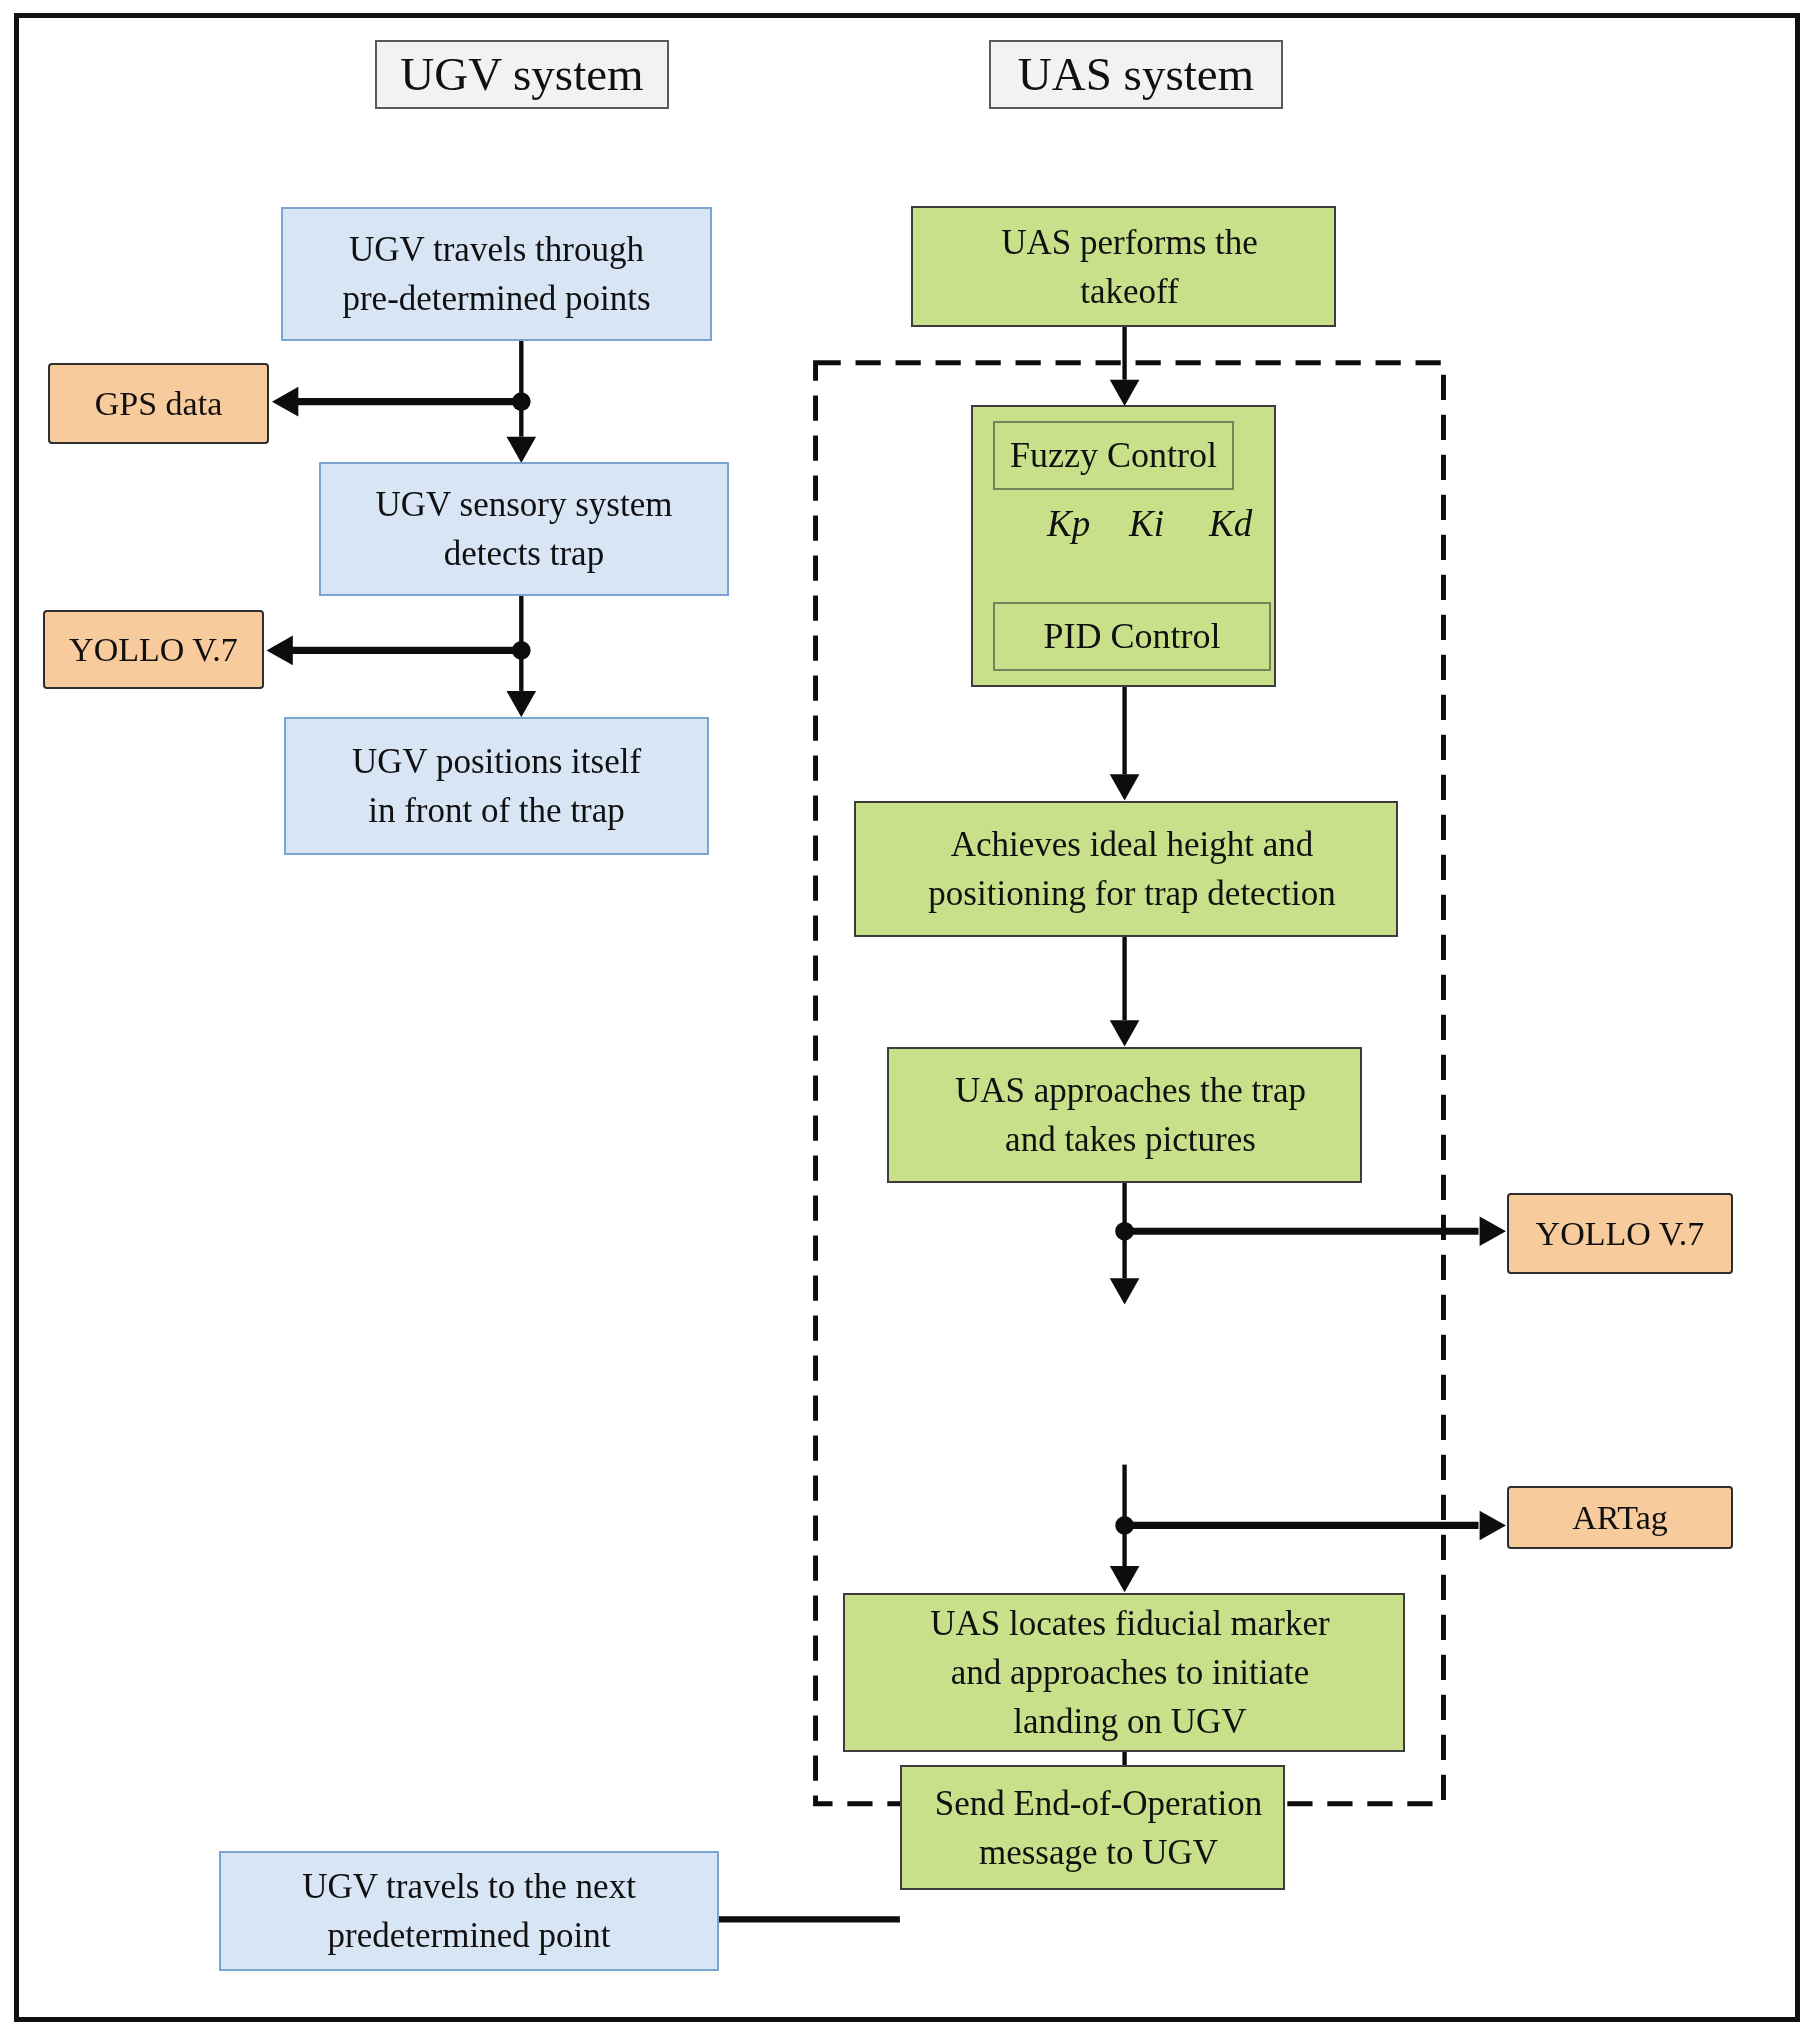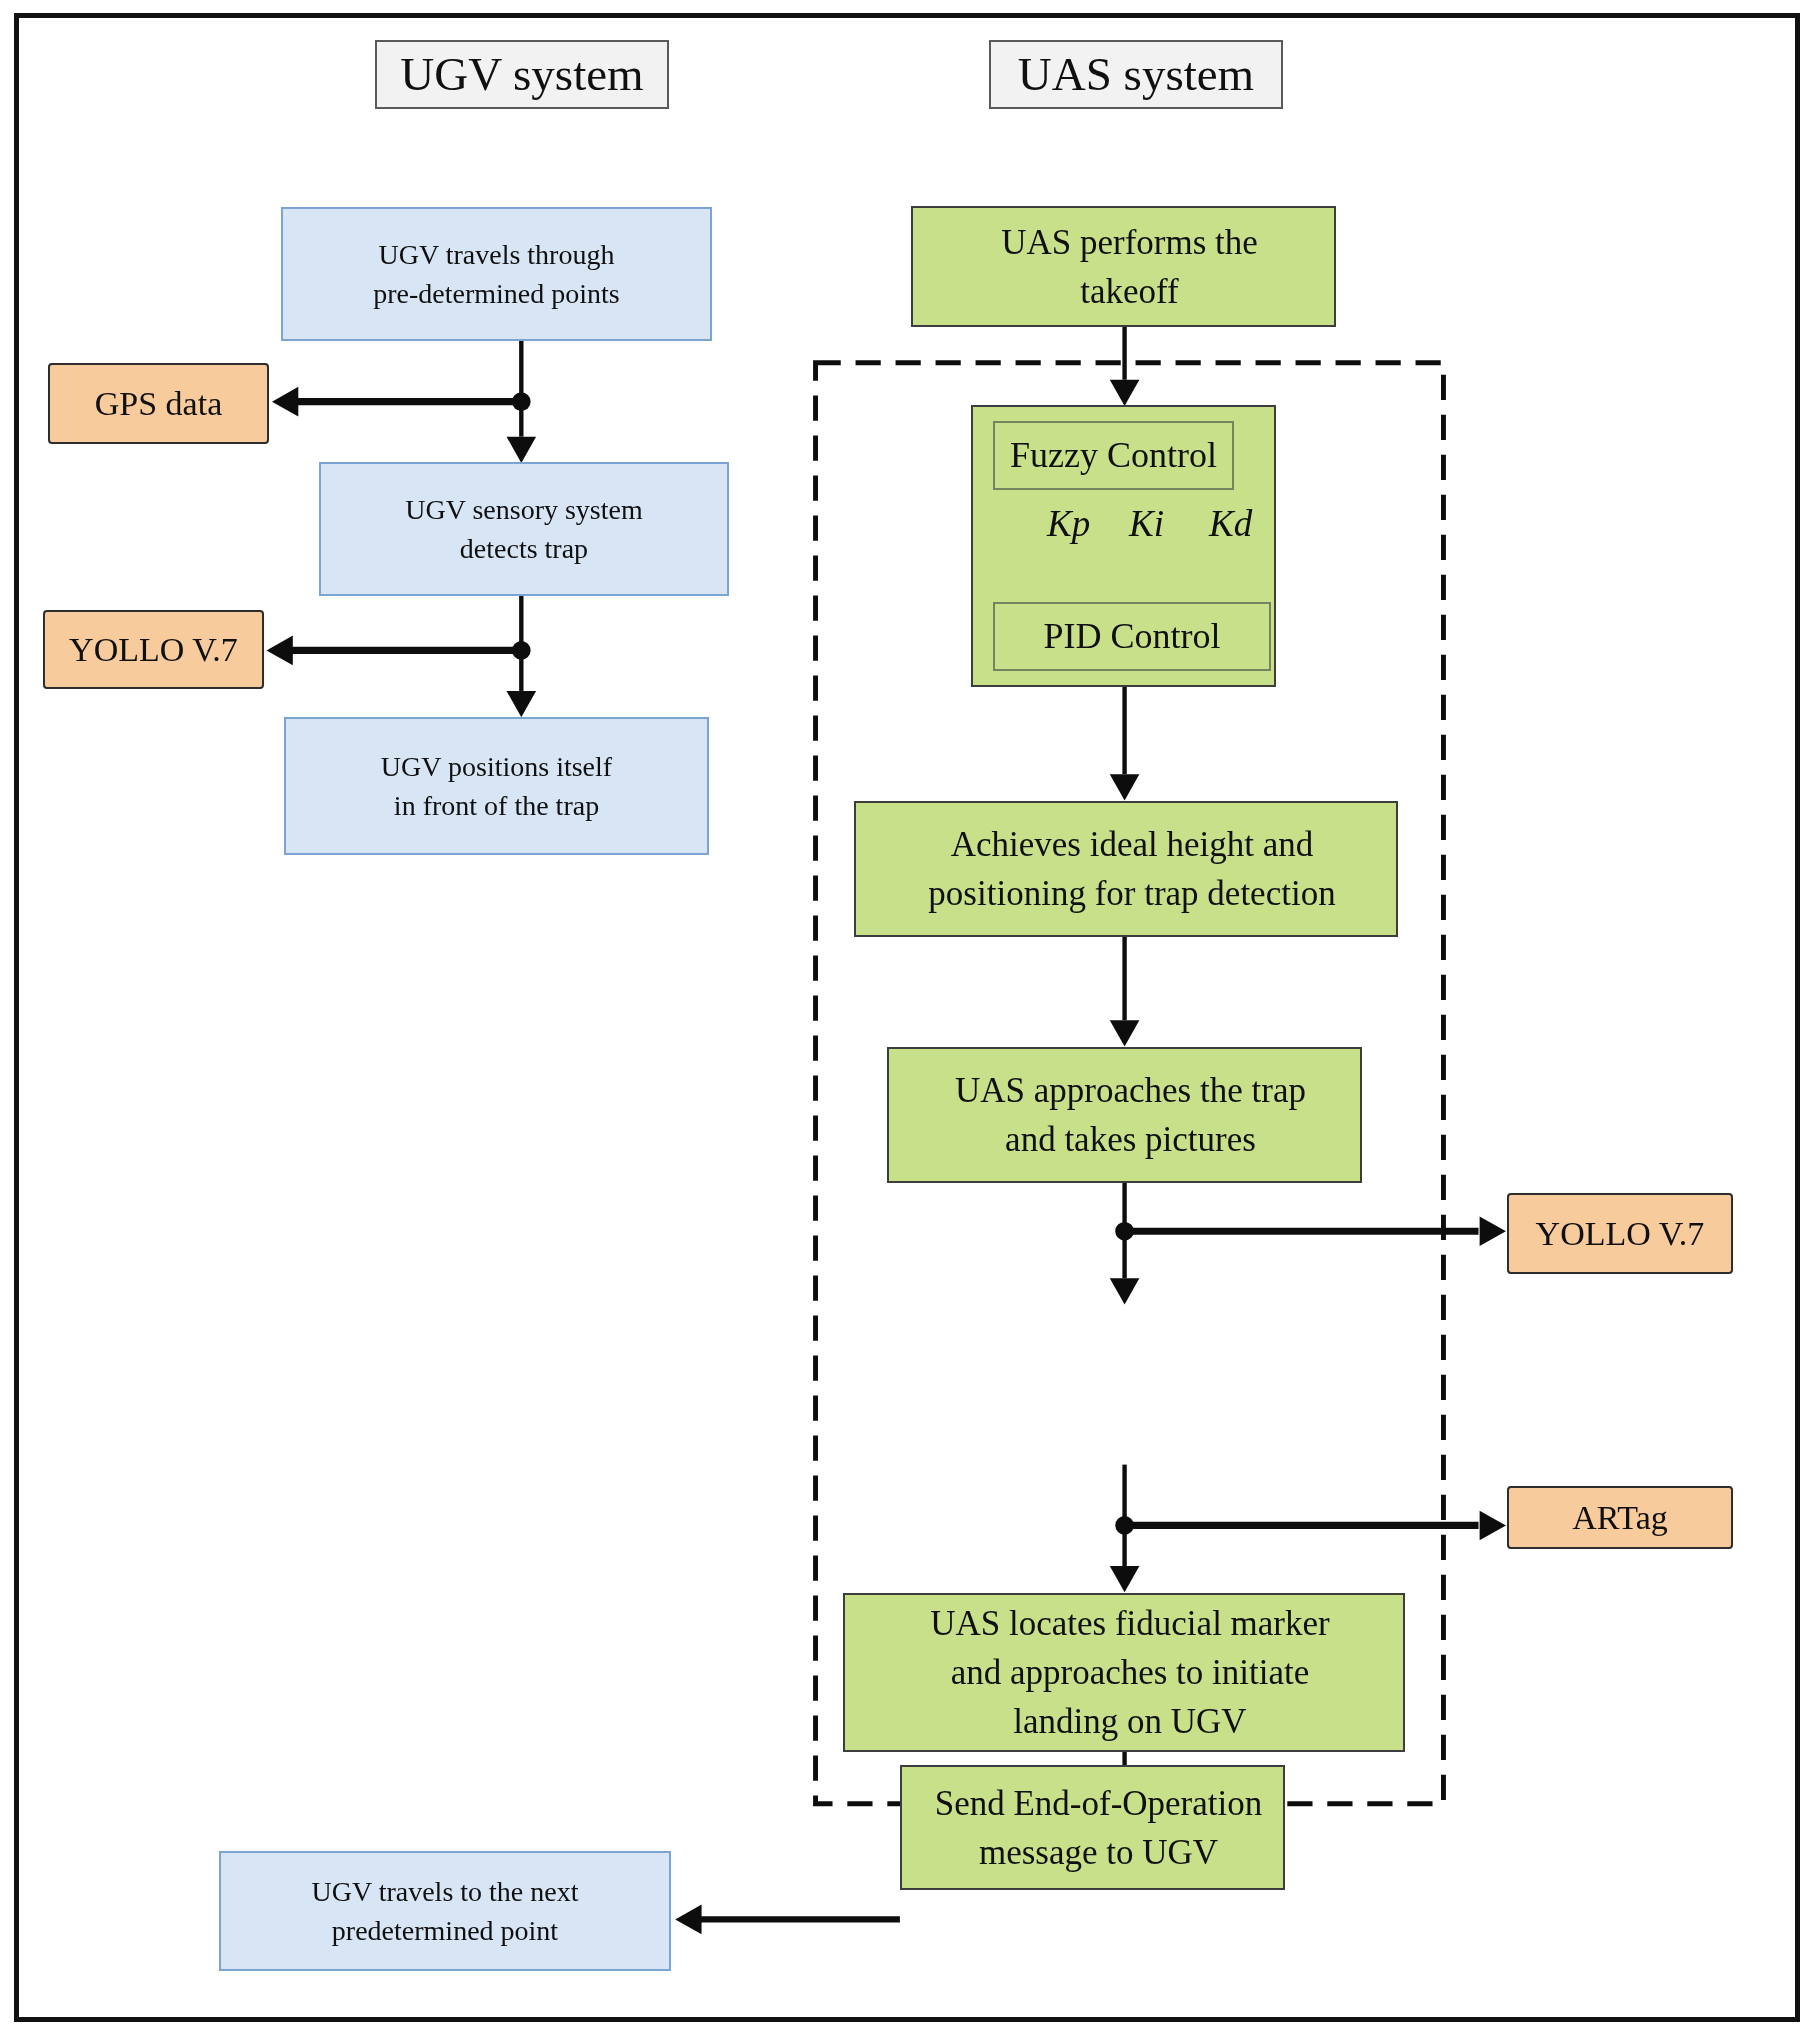--- a/index.html
+++ b/index.html
@@ -42,21 +42,21 @@
   }
   .title{
     background:var(--title_fill,#f2f2f2);
     border:2.7px solid var(--title_border,#5a5a5a);
     font-size:47px;
     line-height:1.1;
   }
   .blue{
     background:var(--blue_fill,#d8e5f5);
     border:2.2px solid var(--blue_border,#7ba4d3);
-    font-size:28px;
+    font-size:35px;
   }
   .green{
     background:var(--green_fill,#c8e089);
     border:2.2px solid var(--green_border,#3d3d3d);
     font-size:35px;
     padding-left:12px;
   }
   .green-container{
     background:var(--green_fill,#c8e089);
     border:2.7px solid var(--green_border,#3d3d3d);
@@ -189,17 +189,17 @@
   <div class="node green" style="left:887px;top:1047px;width:475px;height:136px">UAS approaches the trap
 and takes pictures</div>
   <div class="node orange" style="left:1507px;top:1193px;width:226px;height:81px">YOLLO V.7</div>
   <div class="node orange" style="left:1507px;top:1486px;width:226px;height:63px">ARTag</div>
   <div class="node green" style="left:843px;top:1593px;width:562px;height:159px">UAS locates fiducial marker
 and approaches to initiate
 landing on UGV</div>
   <div class="node green" style="left:900px;top:1765px;width:385px;height:125px">Send End-of-Operation
 message to UGV</div>
 
-  <div class="node blue" style="left:219px;top:1851px;width:452px;height:120px">UGV travels to the next
+  <div class="node blue" style="left:219px;top:1851px;width:500px;height:120px">UGV travels to the next
 predetermined point</div>
 
 </div>
 
 
 </body></html>

